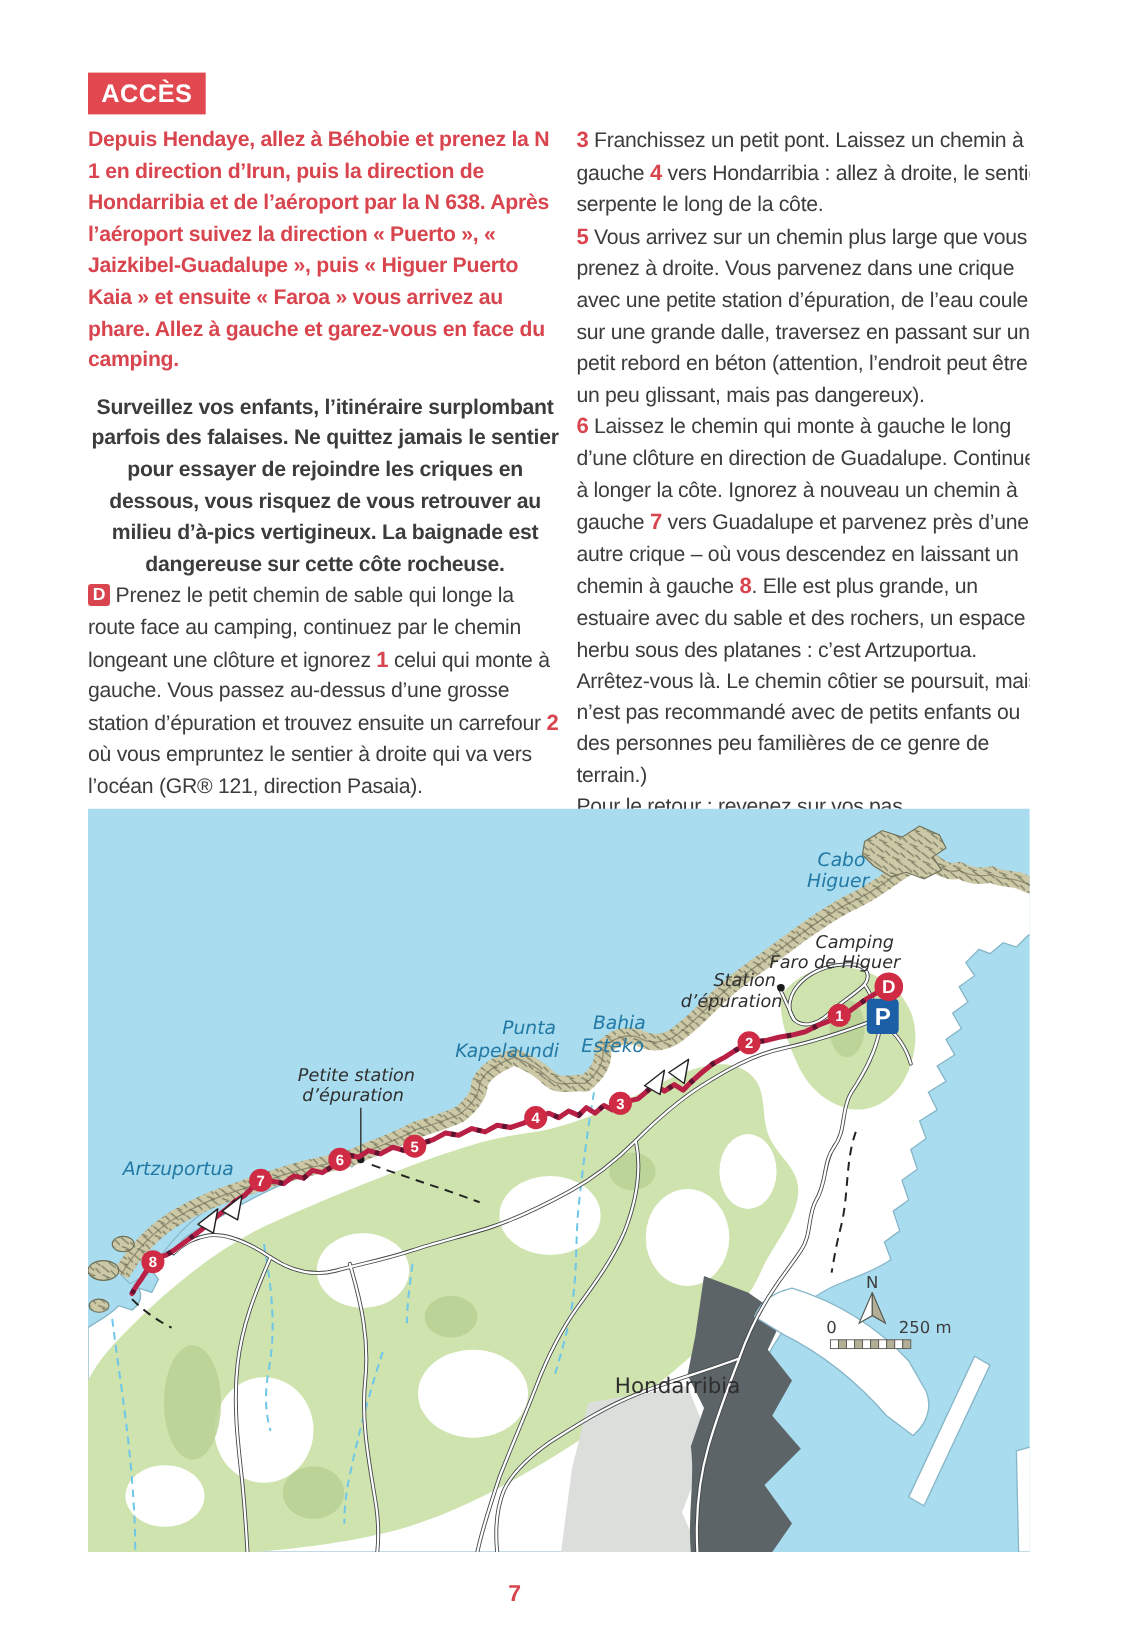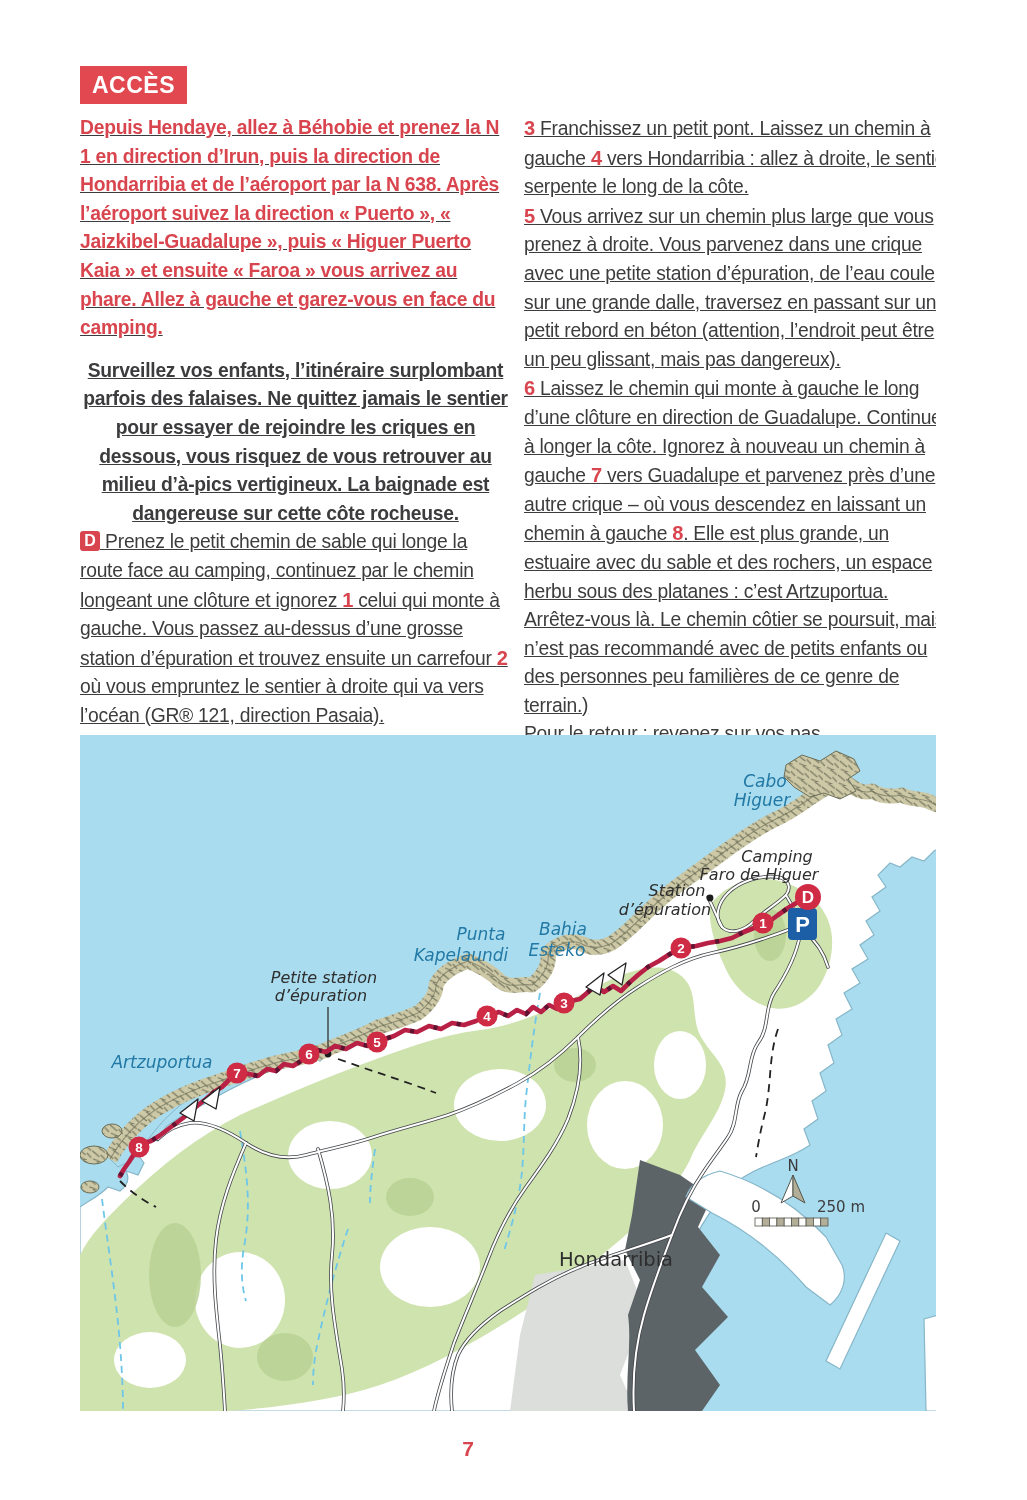--- a/index.html
+++ b/index.html
@@ -7,21 +7,21 @@
     position:relative; width:936px; height:1500px; background:#ffffff;
     font-family:"Liberation Sans", sans-serif; color:#3c3c3e; overflow:hidden;
   }
   .badge {
     position:absolute; left:80px; top:66px; background:#e2484f; color:#ffffff;
     font-weight:700; font-size:23px; line-height:1; padding:8px 12px 7px;
     letter-spacing:.5px;
   }
   .col {
     position:absolute; top:114px; width:431px; font-size:19.3px;
-    line-height:28.6px; letter-spacing:-0.25px; text-align:left;text-decoration:underline;
+    line-height:28.6px; letter-spacing:-0.25px; text-align:left;
   }
   .col-left  { left:80px; }
   .col-right { left:524px; }
   .red-intro { color:#d9454e; font-weight:700; margin:0 0 14px 0; }
   .warning   { font-weight:700; margin:0;text-align:center; }
   .steps     { margin:0; }
   .num-marker{ color:#d9454e; font-weight:700; font-size:1.04em; }
   .d-badge {
     display:inline-block; background:#d9454e; color:#fff; width:20px; height:20px;
     line-height:20px; text-align:center; border-radius:3px; font-weight:700;

